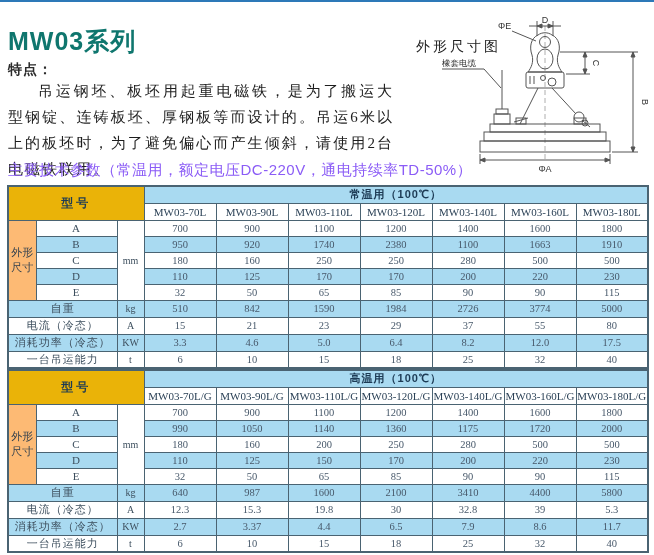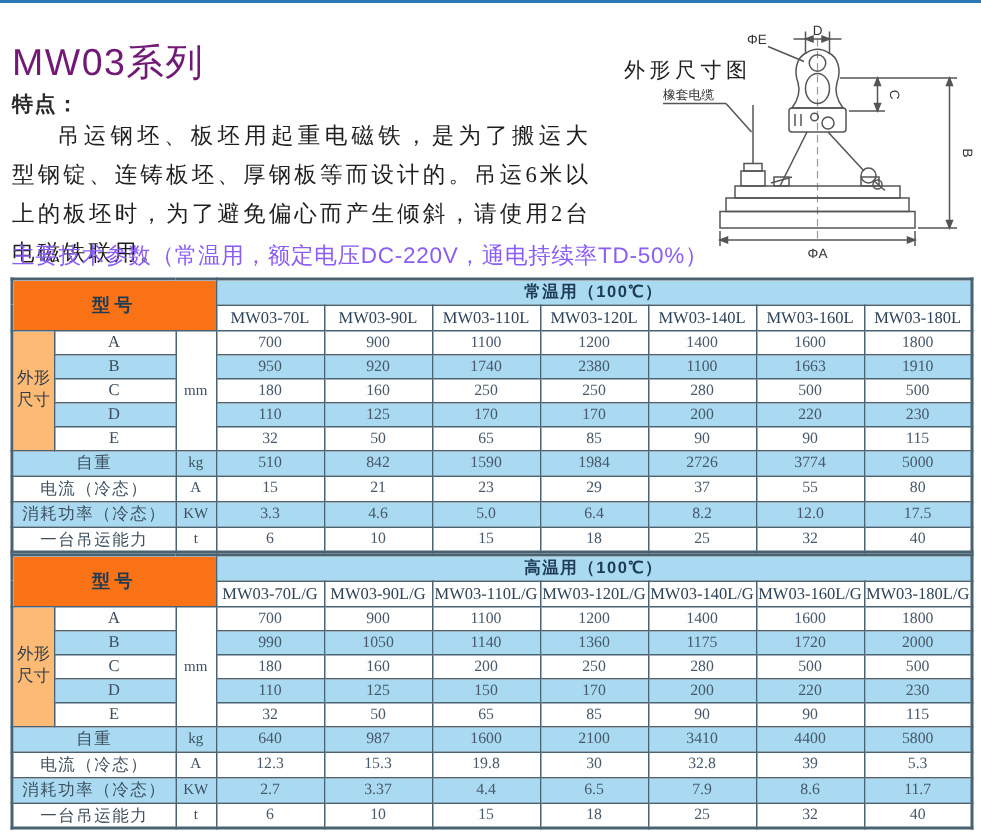--- a/index.html
+++ b/index.html
@@ -7,21 +7,21 @@
   body {
     position:relative;
     background:#ffffff;
     font-family:"Liberation Sans", sans-serif;
     overflow:hidden;
   }
   .topline { position:absolute; left:0; top:0; width:654px; height:2px; background:#2d79b8; }
 
   .page-title {
     position:absolute; left:8px; top:25px;
-    font-size:25px; font-weight:normal; color:#701a75; letter-spacing:1px;
+    font-size:25px; font-weight:bold; color:#0f766e; letter-spacing:1px;
   }
   .features-label {
     position:absolute; left:8px; top:61px;
     font-size:14px; font-weight:bold; color:#2a2a2a; letter-spacing:1px;
   }
   .features-text {
     position:absolute; left:8px; top:79px; width:386px;
     font-family:"Liberation Serif", serif;
     font-size:15px; line-height:1.73; color:#1e1e1e;
     text-align:justify; text-indent:2em; letter-spacing:2px;
@@ -49,21 +49,21 @@
   table.spec td {
     border:1px solid #4a6372;
     text-align:center; vertical-align:middle;
     overflow:hidden; padding:0;
   }
   tr.hrow  { height:17px; }
   tr.dimrow { height:16px; }
   tr.xrow  { height:17px;padding-left:38px; }
   tr.shaded td { background:#a9daf1; }
   td.model-head {
-    background:#f97316;
+    background:#eab308;
     font-family:"Liberation Sans", sans-serif;
     font-weight:bold; font-size:12px; color:#1d3b55; letter-spacing:3px;
   }
   td.group-head {
     background:#a9daf1;
     font-family:"Liberation Sans", sans-serif;
     font-weight:bold; font-size:11px; color:#1d3b55; letter-spacing:1px;
   }
   td.model-cell { font-size:11px; color:#2c4257; background:#ffffff; }
   td.dim-group {

